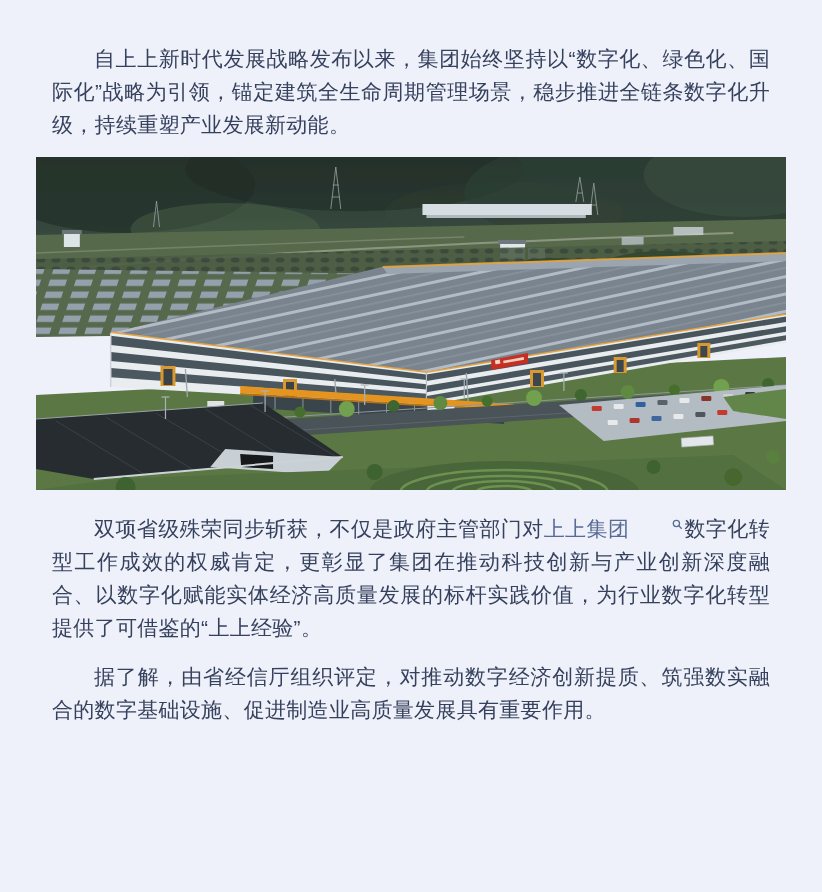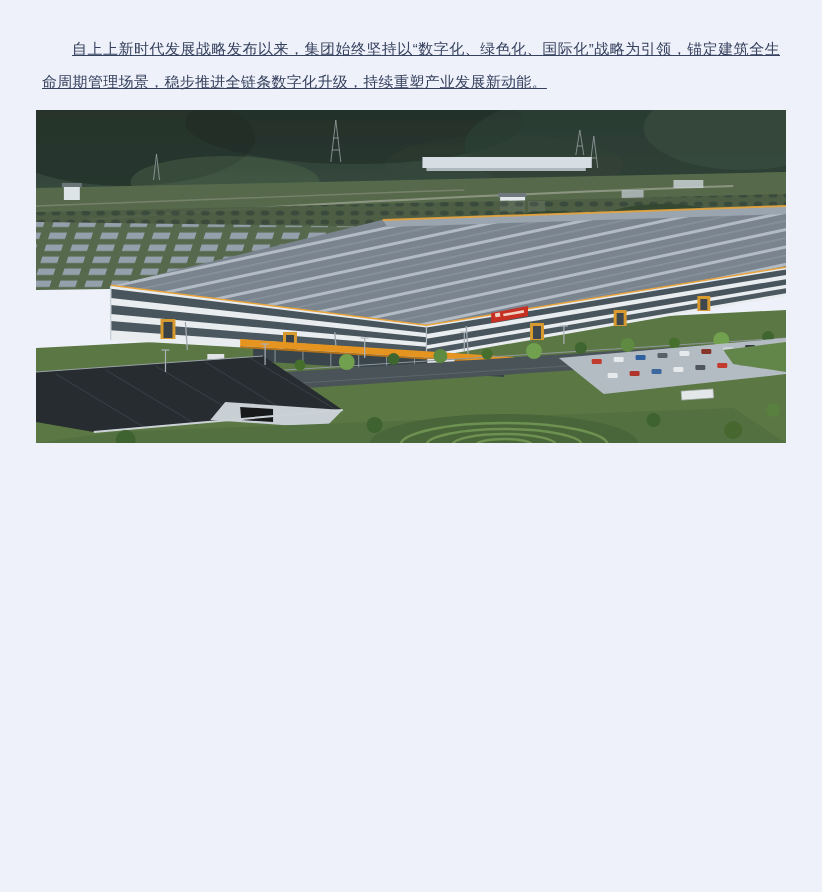--- a/index.html
+++ b/index.html
@@ -3,24 +3,23 @@
 <meta charset="utf-8">
 <style>
   html,body { margin:0; padding:0; background:#eef1f9; }
   .page {
     width:822px; height:892px; box-sizing:border-box;
     padding:26px 36px 0 36px; overflow:hidden;
     background:#eef1f9;
     font-family:"Liberation Sans", sans-serif;
   }
   .para {
-    margin:6px; font-size:15px; line-height:33px; color:#36415e;
+    margin:16px; font-size:21px; line-height:33px; color:#36415e;
     text-align:justify; text-indent:2em; letter-spacing:0.3px;
     word-break:break-all;
-    text-decoration:underline;
   }
   figure.photo-wrap { margin:12px 0 0 0; width:750px; height:333px; overflow:hidden; }
   figure.photo-wrap svg { display:block; width:750px; height:333px; }
   a.inline-link { color:#576b95; text-decoration:none; cursor:pointer; }
   .search-sup { display:inline-block; vertical-align:6px; margin:0 1px; }
   .search-sup svg { width:11px; height:11px; stroke:#576b95; }
 </style>
 </head>
 <body>
 
@@ -258,16 +257,21 @@
         <line x1="330" y1="248" x2="330" y2="228"></line>
           <line x1="326" y1="228" x2="334" y2="228"></line>
         <line x1="430" y1="241" x2="430" y2="222"></line>
           <line x1="426" y1="222" x2="434" y2="222"></line>
         <line x1="530" y1="234" x2="530" y2="216"></line>
           <line x1="526" y1="216" x2="534" y2="216"></line>
       </g>
     </svg>
   </figure>
 
-
+  <p class="para"><span>双项省级殊荣同步斩获，不仅是政府主管部门对</span><a class="inline-link"><span>上上集团</span><span class="search-sup"><svg viewBox="0 0 12 12" fill="none" stroke-width="1.4">
+            <circle cx="4.8" cy="4.8" r="3.4"></circle>
+            <line x1="7.4" y1="7.4" x2="10.6" y2="10.6"></line>
+          </svg></span></a><span>数字化转型工作成效的权威肯定，更彰显了集团在推动科技创新与产业创新深度融合、以数字化赋能实体经济高质量发展的标杆实践价值，为行业数字化转型提供了可借鉴的“上上经验”。</span></p>
+
+  <p class="para">据了解，由省经信厅组织评定，对推动数字经济创新提质、筑强数实融合的数字基础设施、促进制造业高质量发展具有重要作用。</p>
 
 
 </div>
 
 </body></html>

